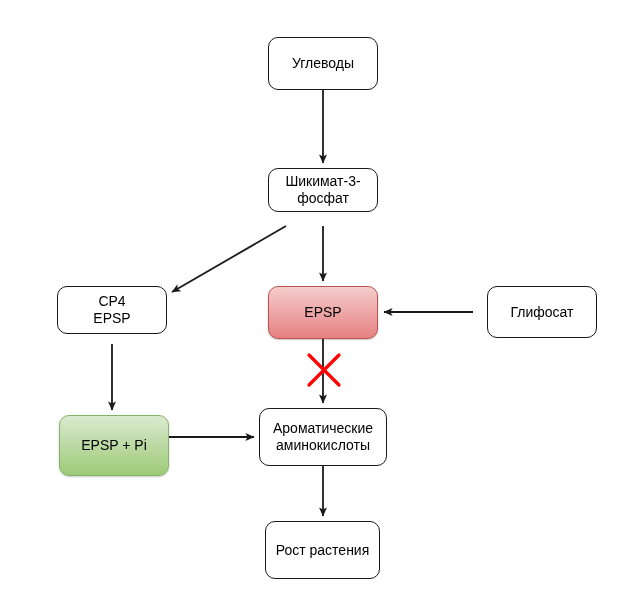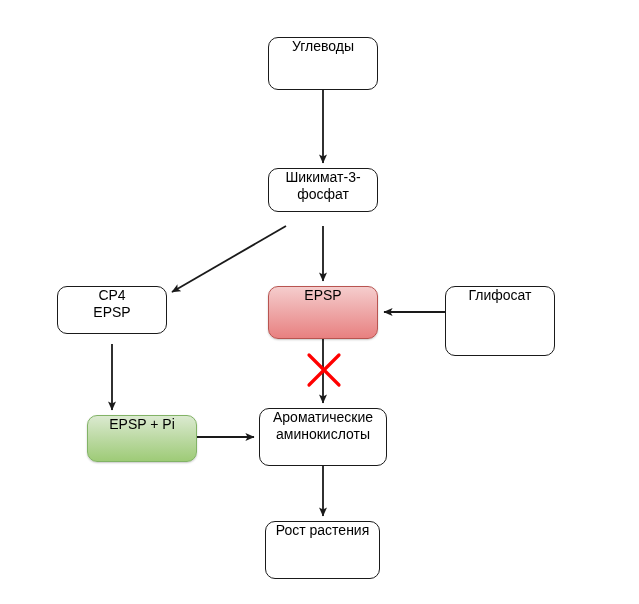--- a/index.html
+++ b/index.html
@@ -20,20 +20,21 @@
     left: 0;
     top: 0;
     width: 639px;
     height: 604px;
     pointer-events: none;
   }
   .node {
     position: absolute;
     box-sizing: border-box;
     display: flex;
+    align-items: center;
     justify-content: center;
     text-align: center;
     border-radius: 10px;
     font-size: 14px;
     line-height: 17px;
     color: #000000;
     white-space: pre-line;
     z-index: 2;
   }
   .node.plain {
@@ -104,25 +105,25 @@
 
   <div class="node plain" style="left:57px; top:286px; width:110px; height:48px;">
     <span class="node-label">CP4
 EPSP</span>
   </div>
 
   <div class="node danger" style="left:268px; top:286px; width:110px; height:53px;">
     <span class="node-label">EPSP</span>
   </div>
 
-  <div class="node plain" style="left:445px; top:286px; width:110px; height:70px;">
+  <div class="node plain" style="left:487px; top:286px; width:110px; height:52px;">
     <span class="node-label">Глифосат</span>
   </div>
 
-  <div class="node ok" style="left:59px; top:415px; width:110px; height:47px;margin-left:28px;">
+  <div class="node ok" style="left:59px; top:415px; width:110px; height:61px;">
     <span class="node-label">EPSP + Pi</span>
   </div>
 
   <div class="node plain" style="left:259px; top:408px; width:128px; height:58px;">
     <span class="node-label">Ароматические
 аминокислоты</span>
   </div>
 
   <div class="node plain" style="left:265px; top:521px; width:115px; height:58px;">
     <span class="node-label">Рост растения</span>

